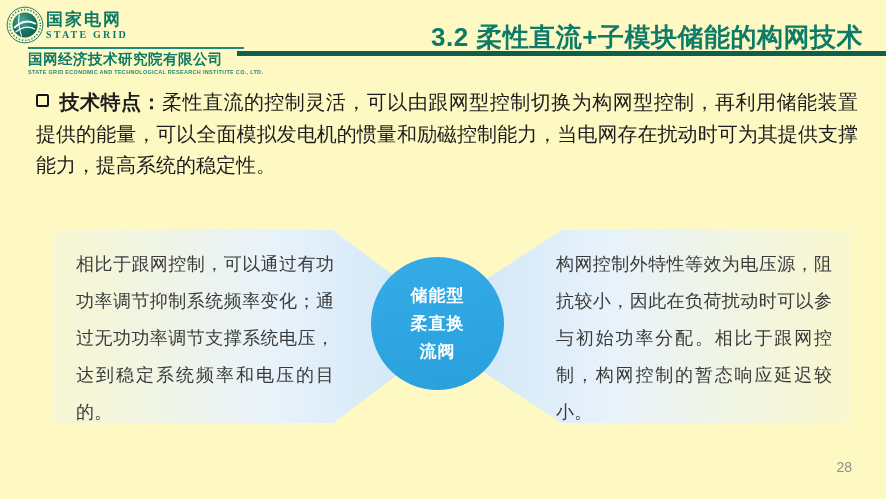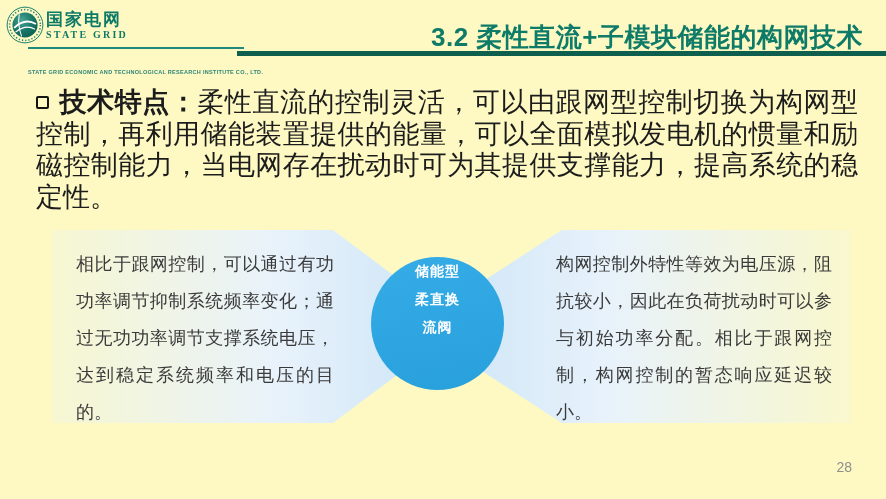--- a/index.html
+++ b/index.html
@@ -30,21 +30,21 @@
     white-space: nowrap;
   }
   .title-bar {
     position: absolute; left: 237px; right: 0; top: 51px; height: 5px;
     background: #0e5f4e;
   }
 
   
   .feature-para {
     position: absolute; left: 36px; top: 87px; width: 822px;
-    font-size: 27px; line-height: 31.5px; color: #1c1c1c; font-weight: 500;
+    font-size: 20px; line-height: 31.5px; color: #1c1c1c; font-weight: 500;
     text-align: justify;
   }
   .sq-bullet {
     display: inline-block; width: 13px; height: 13px;
     border: 2.5px solid #141414; border-radius: 2px;
     margin-right: 10px; position: relative; top: -2px;
   }
   .feature-label { font-weight: 700; }
 
   
@@ -57,22 +57,22 @@
   .chevron-right {
     position: absolute; left: 413px; top: 230px; width: 438px; height: 193px;
     clip-path: polygon(0 50%, 34% 0, 100% 0, 100% 100%, 34% 100%);
     background: linear-gradient(to left, rgba(226,240,251,0.18) 0%, #e8f2fb 55%, #c9e3f6 100%);
     z-index: 1;
   }
   .center-circle {
     position: absolute; left: 371px; top: 257px; width: 133px; height: 133px;
     border-radius: 50%;
     background: linear-gradient(170deg, #35ace6 0%, #28a0dc 100%);
-    display: flex; flex-direction: column; align-items: center; 
-    color: #ffffff; font-size: 14px; font-weight: 700; line-height: 28px;
+    display: flex; flex-direction: column; align-items: center; justify-content: center;
+    color: #ffffff; font-size: 17px; font-weight: 700; line-height: 28px;
     text-align: center; letter-spacing: 1px;
     z-index: 3;
   }
   .side-text {
     position: absolute; top: 246px;
     font-size: 18px; line-height: 37px; color: #3a3a3a; font-weight: 500;
     z-index: 4; text-align: justify;
   }
   .side-text.left  { left: 76px;  width: 258px; }
   .side-text.right { left: 556px; width: 276px; }
@@ -101,20 +101,21 @@
     <circle cx="20" cy="20" r="13.2" fill="url(#globeG)"></circle>
     <path d="M8.5 23 Q 20 12 31.5 19" fill="none" stroke="#ffffff" stroke-width="2"></path>
     <path d="M10 27.5 Q 21 19 30.5 24.5" fill="none" stroke="#ffffff" stroke-width="1.3"></path>
     <path d="M14 8.8 Q 12 20 16.5 32" fill="none" stroke="#ffffff" stroke-width="1.1"></path>
   </svg>
   <div class="brand">
     <div class="brand-cn">国家电网</div>
     <div class="brand-en">STATE GRID</div>
   </div>
   <div class="logo-divider"></div>
+  <div class="company-cn">国网经济技术研究院有限公司</div>
   <div class="company-en">STATE GRID ECONOMIC AND TECHNOLOGICAL RESEARCH INSTITUTE CO., LTD.</div>
 
   <div class="slide-title">3.2 柔性直流+子模块储能的构网技术</div>
   <div class="title-bar"></div>
 
   <p class="feature-para"><span class="sq-bullet"></span><span class="feature-label">技术特点：</span><span>柔性直流的控制灵活，可以由跟网型控制切换为构网型控制，再利用储能装置提供的能量，可以全面模拟发电机的惯量和励磁控制能力，当电网存在扰动时可为其提供支撑能力，提高系统的稳定性。</span></p>
 
   <div class="chevron-left"></div>
   <div class="chevron-right"></div>
 

